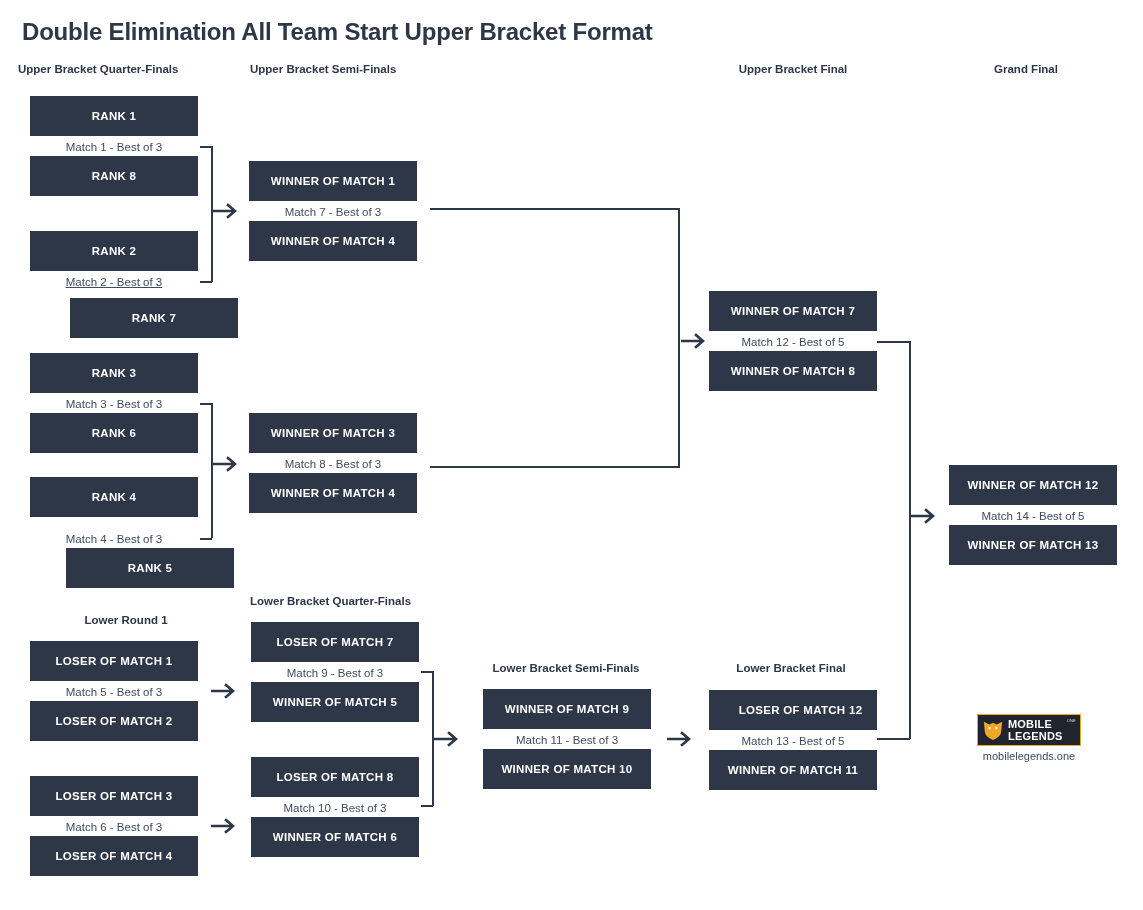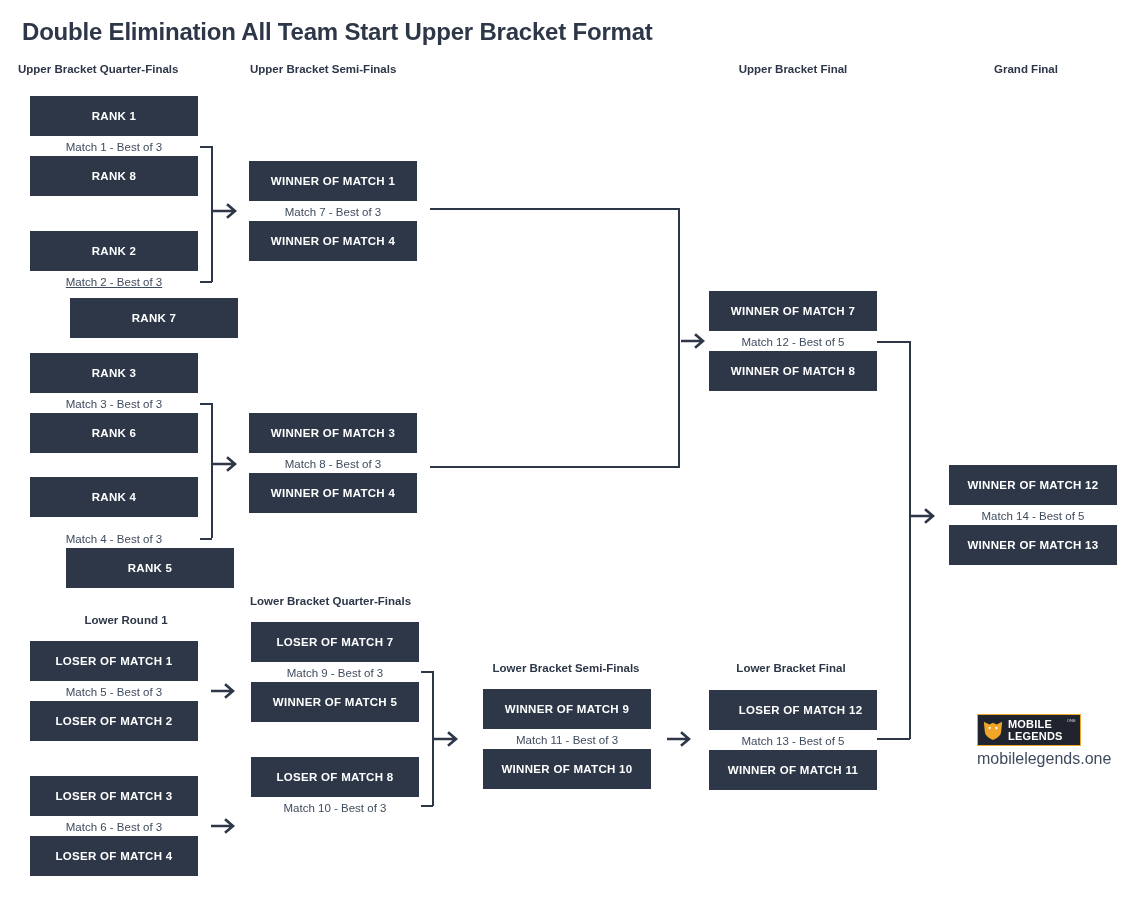--- a/index.html
+++ b/index.html
@@ -128,21 +128,21 @@
   .logo-sup {
     position: absolute;
     right: 0;
     top: 0;
     font-size: 4px;
     color: #d8dde6;
     letter-spacing: 0.2px;
   }
   .logo-caption {
     margin-top: 4px;
-    font-size: 16px;
+    font-size: 11px;
     color: #3f4b5e;
     white-space: nowrap;
   }
 </style>
 </head>
 <body>
 
 <div id="stage">
 
   <div class="abs page-title">Double Elimination All Team Start Upper Bracket Format</div>
@@ -242,20 +242,21 @@
         <path d="M0 9 H19 M15 3 L22 9 L15 15" fill="none" stroke="currentColor" stroke-width="2.6" stroke-linecap="square"></path>
       </svg>
   </div>
 
   <div class="abs slot" style="left:251px; top:622px;">LOSER OF MATCH 7</div>
   <div class="abs match-caption" style="left:251px; top:662px;">Match 9 - Best of 3</div>
   <div class="abs slot" style="left:251px; top:682px;">WINNER OF MATCH 5</div>
 
   <div class="abs slot" style="left:251px; top:757px;">LOSER OF MATCH 8</div>
   <div class="abs match-caption" style="left:251px; top:797px;">Match 10 - Best of 3</div>
+  <div class="abs slot" style="left:251px; top:817px;">WINNER OF MATCH 6</div>
 
   <div class="abs conn-line conn-h" style="left:421px; top:671px; width:12px;"></div>
   <div class="abs conn-line conn-v" style="left:432px; top:671px; height:135px;"></div>
   <div class="abs conn-line conn-h" style="left:421px; top:805px; width:12px;"></div>
   <div class="abs arrow" style="left:434px; top:730px;">
     <svg viewBox="0 0 28 18">
         <path d="M0 9 H19 M15 3 L22 9 L15 15" fill="none" stroke="currentColor" stroke-width="2.6" stroke-linecap="square"></path>
       </svg>
   </div>
 

